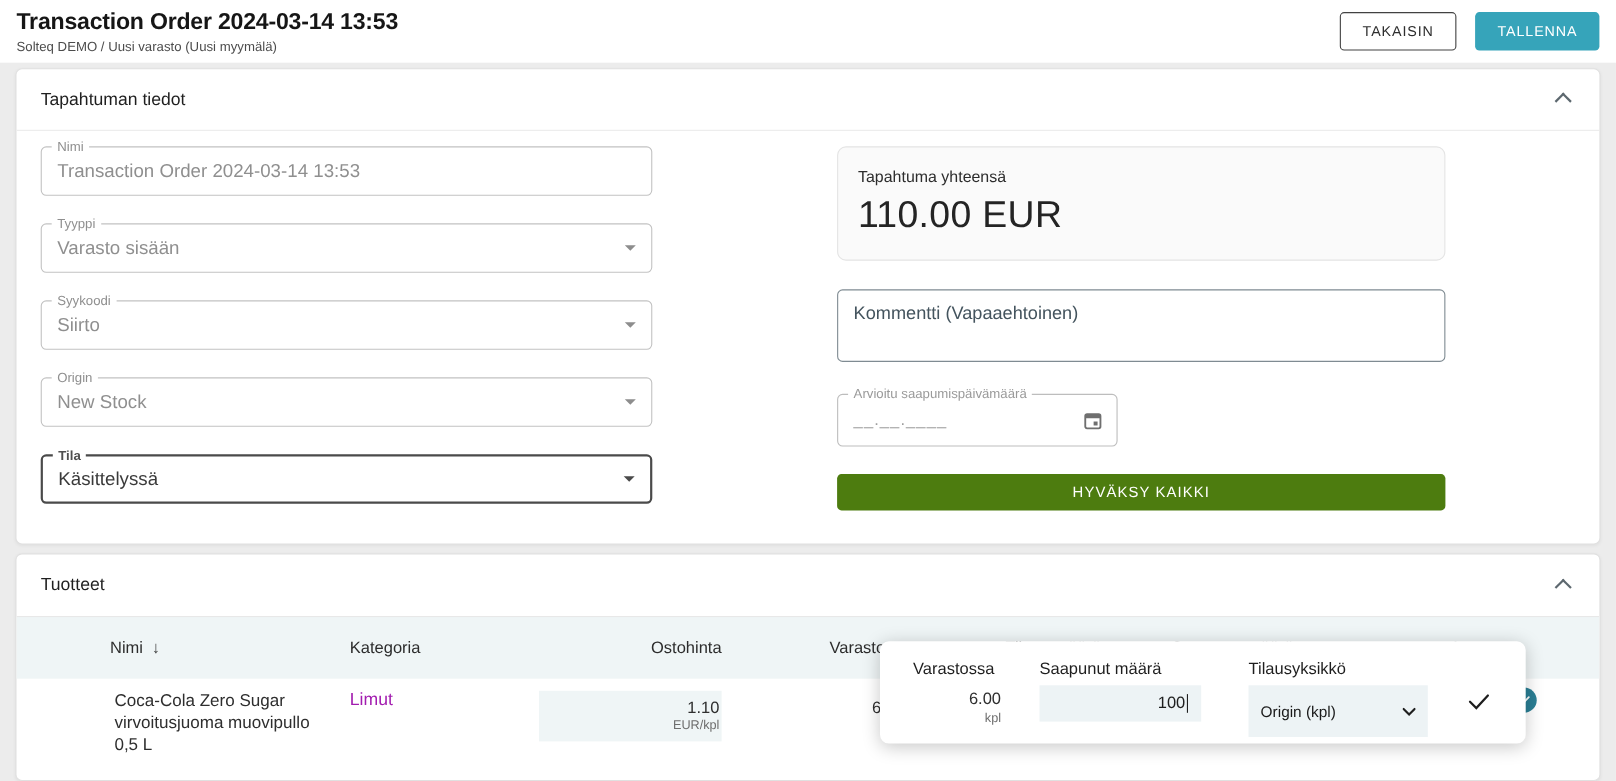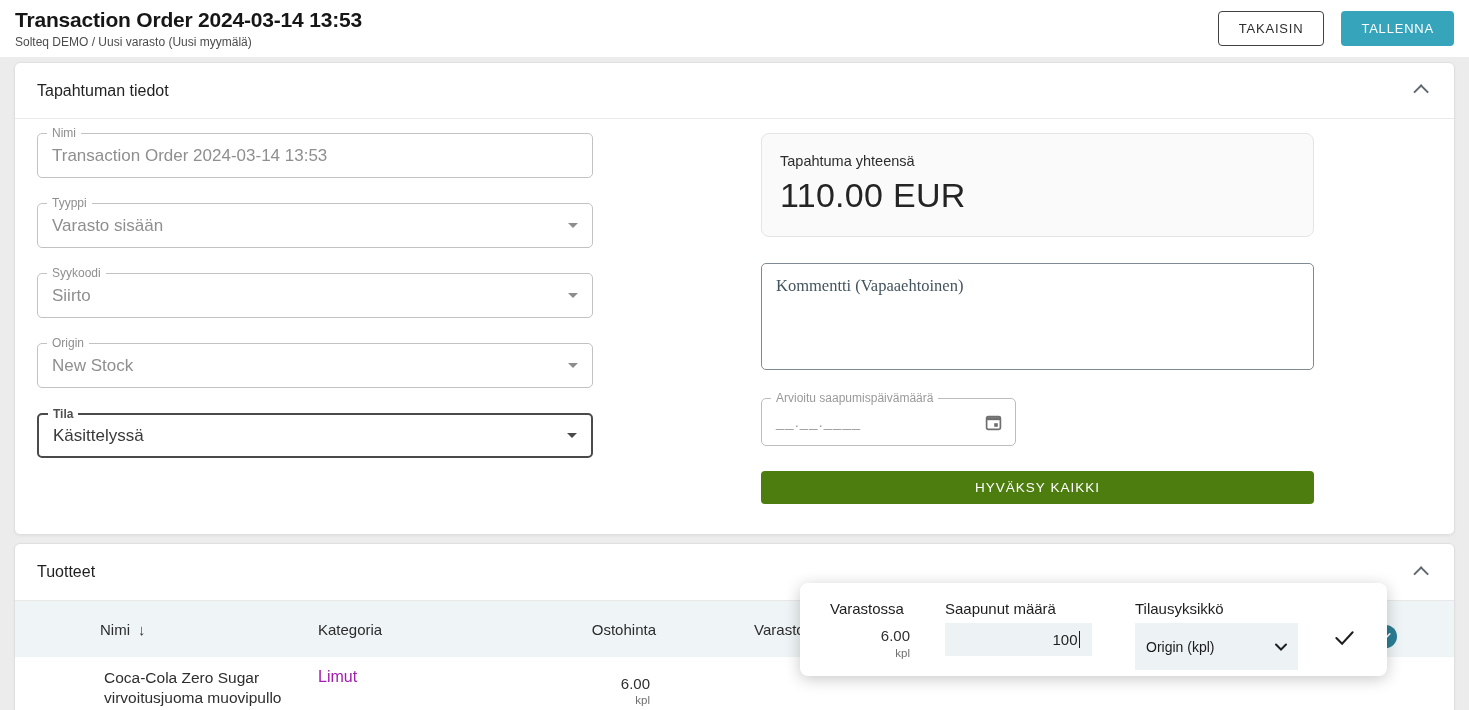--- a/index.html
+++ b/index.html
@@ -45,22 +45,22 @@
               border-left:5px solid transparent; border-right:5px solid transparent; border-top:5.5px solid #8d8d8d; }
   .fld.active { border:2px solid #4a4a4a; margin-bottom:0; }
   .fld.active .val { color:#3a3a3a; line-height:41px; }
   .fld.active label { color:#4f4f4f;font-weight:bold; }
   .fld.active .dd-arrow { border-top-color:#4a4a4a; top:18px; }
 
   .summary { background:#fafafa; border:1px solid #e4e4e4; border-radius:8px; padding:19px 18px 21px; margin-bottom:26px; }
   .summary .s-lbl { font-size:14.5px; color:#2d2d2d; }
   .summary .s-amt { font-size:34px; color:#242424; margin-top:7px; letter-spacing:0.3px; }
 
-  .comment { width:100%; height:107px; border:1px solid #7f8b92; border-radius:5px; padding:12px 14px;
-             font-size:16.5px; color:#44545e; font-family:Liberation Serif, serif; resize:none; }
+  .comment { width:100%; height:66px; border:1px solid #7f8b92; border-radius:5px; padding:12px 14px;
+             font-size:16.5px; color:#44545e; font-family:Liberation Sans, sans-serif; resize:none; }
   .comment::placeholder { color:#44545e; opacity:1; }
 
   .datefld { position:relative; width:255px; height:48px; border:1px solid #bdbdbd; border-radius:5px; margin-top:24px; }
   .datefld label { position:absolute; top:-8px; left:9px; background:#fff; padding:0 5px; font-size:12px; color:#9a9a9a; }
   .datefld .d-val { line-height:46px; padding:0 14px; font-size:15px; color:#9e9e9e; letter-spacing:1px; }
   .cal-ico { position:absolute; right:12px; top:14px; }
 
   .approve { margin-top:25px; width:100%; height:33px; background:#4d7c0f; border:none; border-radius:4px;
              color:#fff; font-size:13.5px; letter-spacing:1px; font-family:inherit; cursor:pointer; }
 
@@ -198,20 +198,26 @@
         <div></div>
       </div>
 
       <div class="grid8 trow">
         <div></div>
         <div>
           <div class="p-name">Coca-Cola Zero Sugar virvoitusjuoma muovipullo 0,5 L</div>
 
         </div>
         <div class="p-cat">Limut</div>
+        <div>
+          <div class="price-box">
+            <div class="price-val">1.10</div>
+            <div class="price-unit">EUR/kpl</div>
+          </div>
+        </div>
         <div class="stock-cell">
           <div class="stock-val">6.00</div>
           <div class="stock-unit">kpl</div>
         </div>
         <div></div>
         <div></div>
         <div></div>
         <div></div>
       </div>
     </div>

